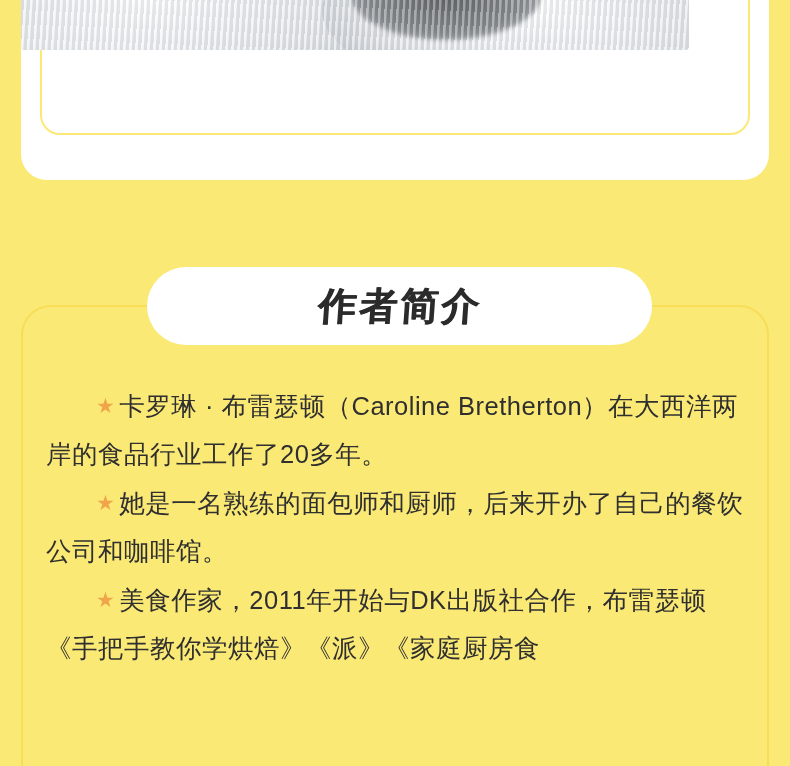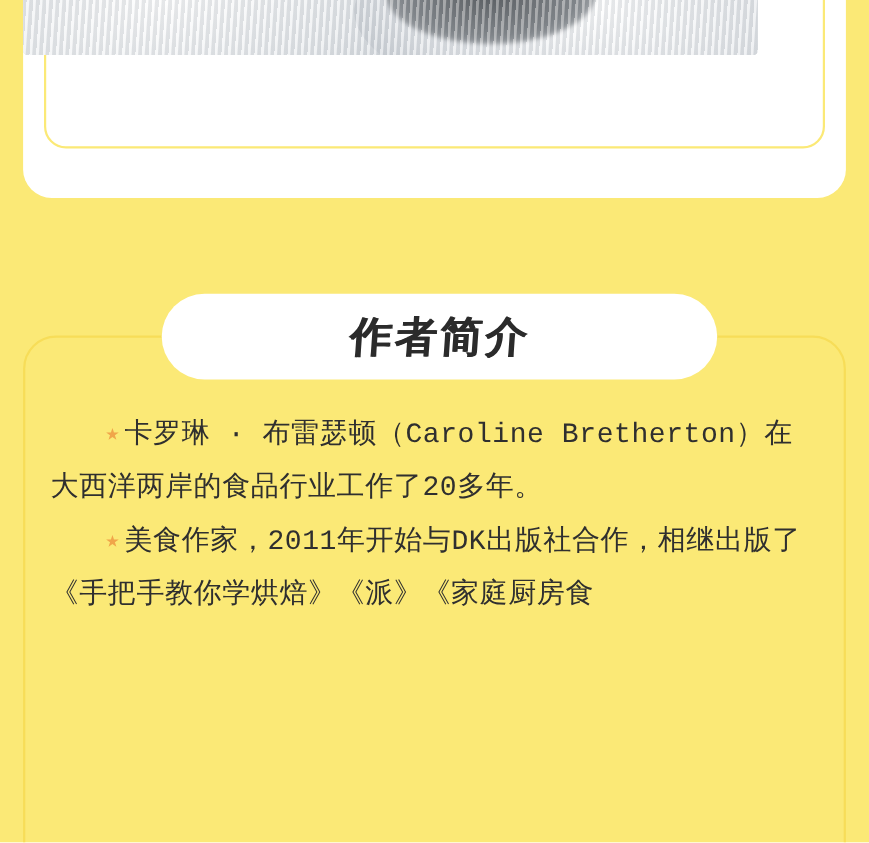--- a/index.html
+++ b/index.html
@@ -126,23 +126,23 @@
     height: 520px;
     border: 2px solid #f7dd58;
     border-radius: 30px;
     box-sizing: border-box;
   }
 
   
   .body-text {
     position: absolute;
     left: 46px;
-    top: 372px;
+    top: 382px;
     width: 700px;
-    font-family: Liberation Mono, monospace;
+    font-family: Liberation Sans, sans-serif;
     font-size: 25.5px;
     line-height: 48px;
     color: #2f2f2f;
     letter-spacing: 0.5px;
   }
   .body-text p {
     margin: 0 0 1px 0;
     text-indent: 50px;
   }
   .star {
@@ -172,17 +172,20 @@
 
   <div class="heading-pill">
     <span class="title">作者简介</span>
   </div>
 
   <div class="body-text">
     <p>
       <span class="star">★</span><span>卡罗琳 · 布雷瑟顿（Caroline  Bretherton）在大西洋两岸的食品行业工作了20多年。</span>
     </p>
     <p>
-      <span class="star">★</span><span>美食作家，2011年开始与DK出版社合作，相继出版了《手把手教你学烘焙》《派》《家庭厨房食</span>
+      <span class="star">★</span><span>她是一名熟练的面包师和厨师，后来开办了自己的餐饮公司和咖啡馆。</span>
+    </p>
+    <p>
+      <span class="star">★</span><span>美食作家，2011年开始与DK出版社合作，布雷瑟顿《手把手教你学烘焙》《派》《家庭厨房食</span>
     </p>
   </div>
 
 </div>
 
 </body></html>

